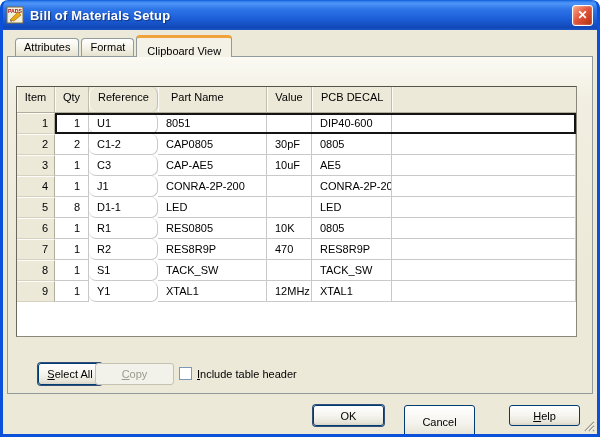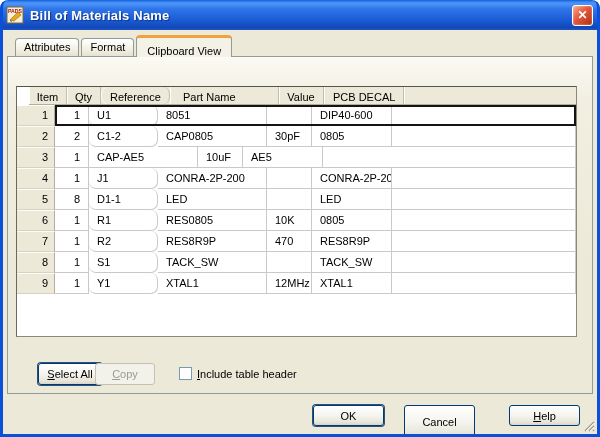--- a/index.html
+++ b/index.html
@@ -49,21 +49,21 @@
     position:absolute;left:7px;top:56px;width:586px;height:338px;
     border:1px solid #919B9C;
     background:linear-gradient(180deg,#FBFAF3 0%,#F2EFE2 12%,#ECE9D8 65%);
   }
   
   .grid{
     position:absolute;left:8px;top:29px;width:561px;height:251px;background:#fff;
     border:1px solid #8A877B;border-top-color:#55534A;border-left-color:#6B695E;
     overflow:hidden;
   }
-  .ghead{display:flex;height:18px;background:#ECE9D8;border-bottom:1px solid #B2AE9E;margin-left:12px;}
+  .ghead{display:flex;height:26px;background:#ECE9D8;border-bottom:1px solid #B2AE9E;}
   .hcell{
     border-right:1px solid #C2BEAE;line-height:20px;white-space:nowrap;overflow:hidden;
     box-shadow:inset 1px 0 #FDFCF8;
   }
   .w0{width:38px;flex:0 0 auto;} .w1{width:34px;flex:0 0 auto;}
   .w2{width:69px;flex:0 0 auto;border-radius:7px;} .w3{width:109px;flex:0 0 auto;}
   .w4{width:45px;flex:0 0 auto;} .w5{width:80px;flex:0 0 auto;}
   .w6{flex:1 1 auto;border-right:none;}
   .hc-center{text-align:center;}
   .hc-left{padding-left:9px;} .hc-left2{padding-left:13px;}
@@ -108,21 +108,21 @@
 
   <div class="titlebar">
     <span class="app-icon">
       <svg width="18" height="18" viewBox="0 0 18 18">
         <rect x="1" y="1" width="16" height="16" fill="#F5F0DC" stroke="#7A6A3A" stroke-width="1"></rect>
         <text x="2" y="7" font-size="5.2" font-family="Liberation Sans,sans-serif" font-weight="bold" fill="#A81010">PADS</text>
         <path d="M4 14 L12 6 L15 9 L8 15 Z" fill="#E8A818" stroke="#946A00" stroke-width="0.6"></path>
         <path d="M4 14 L6 15 L5 16 Z" fill="#3A3A3A"></path>
       </svg>
     </span>
-    <span class="wtitle">Bill of Materials Name</span>
+    <span class="wtitle">Bill of Materials Setup</span>
     <div class="close-btn">
       <span>✕</span>
     </div>
   </div>
 
   <div class="tabstrip">
     <div class="tab">
       <span>Attributes</span>
     </div>
     <div class="tab">
@@ -165,20 +165,21 @@
               <div class="cell w3">CAP0805</div>
               <div class="cell w4">30pF</div>
               <div class="cell w5">0805</div>
               <div class="cell w6"></div>
             </div>
           </div>
           <div class="trow">
             <div class="item-cell">3</div>
             <div class="data-cells">
               <div class="cell w1 qty">1</div>
+              <div class="cell w2">C3</div>
               <div class="cell w3">CAP-AE5</div>
               <div class="cell w4">10uF</div>
               <div class="cell w5">AE5</div>
               <div class="cell w6"></div>
             </div>
           </div>
           <div class="trow">
             <div class="item-cell">4</div>
             <div class="data-cells">
               <div class="cell w1 qty">1</div>
@@ -243,21 +244,21 @@
               <div class="cell w5">XTAL1</div>
               <div class="cell w6"></div>
             </div>
           </div>
         </div>
     </div>
 
     <button class="btn ring" style="left:30px;top:306px;width:64px;">
       <span class="mn">S</span><span>elect All</span>
     </button>
-    <button class="btn disabled" style="left:87px;top:306px;width:60px;">
+    <button class="btn disabled" style="left:87px;top:306px;width:79px;">
       <span class="mn">C</span><span>opy</span>
     </button>
     <span class="checkbox" style="left:171px;top:310px;"></span>
     <span class="check-label" style="left:189px;top:311px;">
       <span class="mn">I</span><span>nclude table header</span>
     </span>
   </div>
 
   <button class="btn ring" style="left:313px;top:405px;width:71px;height:21px;">
     <span>OK</span>

